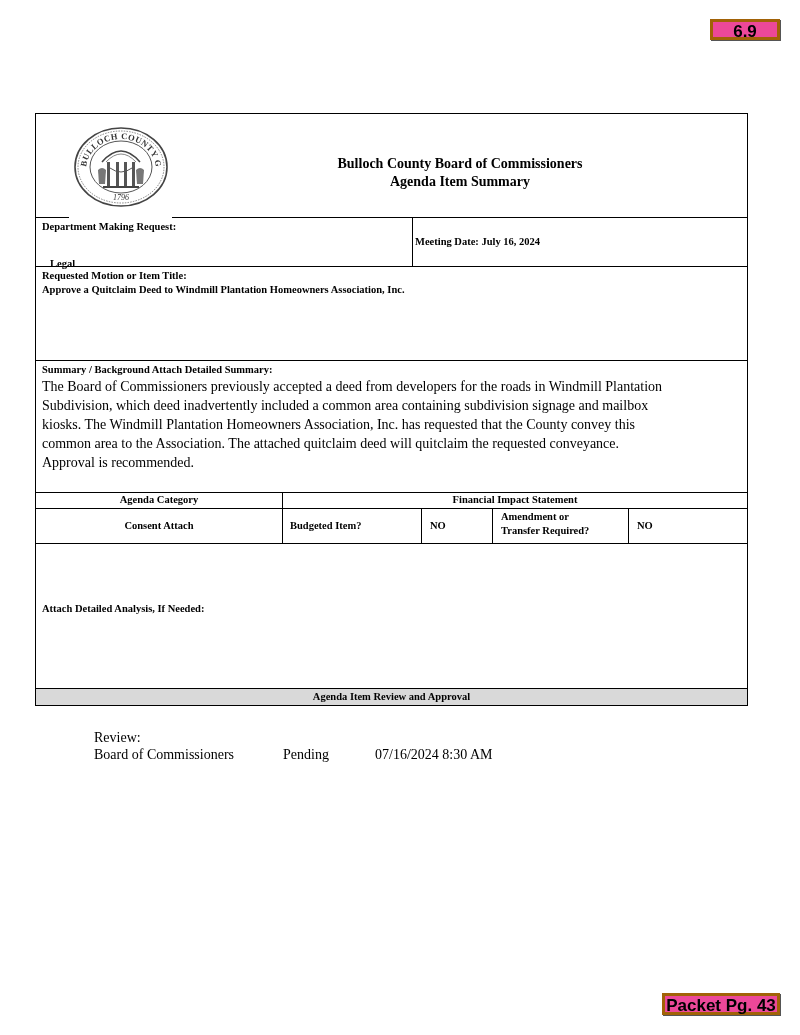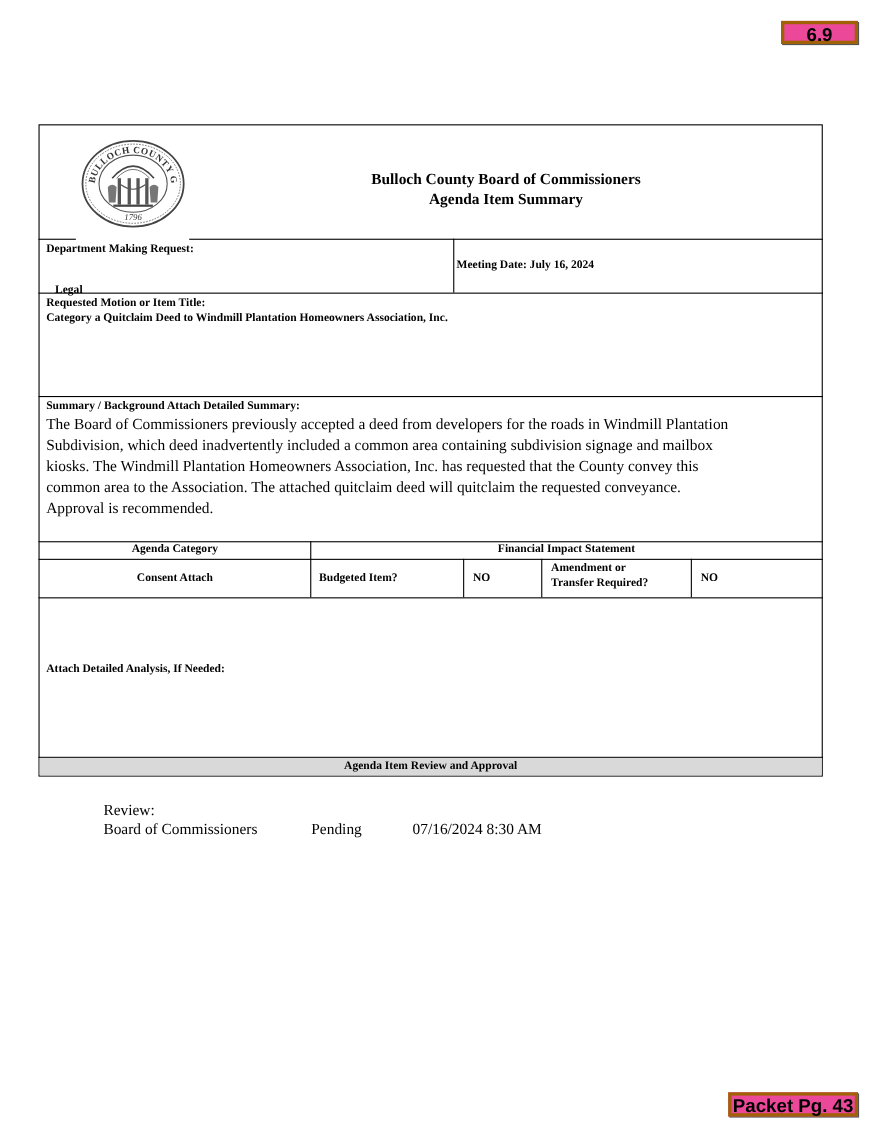--- a/index.html
+++ b/index.html
@@ -70,21 +70,21 @@
 <div class="hline" style="left:35px; top:217px; width:34px;"></div>
 <div class="hline" style="left:172px; top:217px; width:576px;"></div>
 
 <div class="txt lbl" style="left:42px; top:221px;">Department Making Request:</div>
 <div class="txt lbl" style="left:50px; top:234px;margin-top:24px;">Legal</div>
 <div class="vline" style="left:412px; top:217px; height:49px;"></div>
 <div class="txt lbl" style="left:415px; top:236px;">Meeting Date: July 16, 2024</div>
 <div class="hline" style="left:35px; top:266px; width:713px;"></div>
 
 <div class="txt lbl" style="left:42px; top:270px;">Requested Motion or Item Title:</div>
-<div class="txt lbl" style="left:42px; top:284px;">Category a Quitclaim Deed to Windmill Plantation Homeowners Association, Inc.</div>
+<div class="txt lbl" style="left:42px; top:284px;">Approve a Quitclaim Deed to Windmill Plantation Homeowners Association, Inc.</div>
 <div class="hline" style="left:35px; top:360px; width:713px;"></div>
 
 <div class="txt lbl" style="left:42px; top:364px;">Summary / Background Attach Detailed Summary:</div>
 <div class="summary-body">
   <div>The Board of Commissioners previously accepted a deed from developers for the roads in Windmill Plantation</div>
   <div>Subdivision, which deed inadvertently included a common area containing subdivision signage and mailbox</div>
   <div>kiosks.  The Windmill Plantation Homeowners Association, Inc. has requested that the County convey this</div>
   <div>common area to the Association.  The attached quitclaim deed will quitclaim the requested conveyance.</div>
   <div>Approval is recommended.</div>
 </div>

